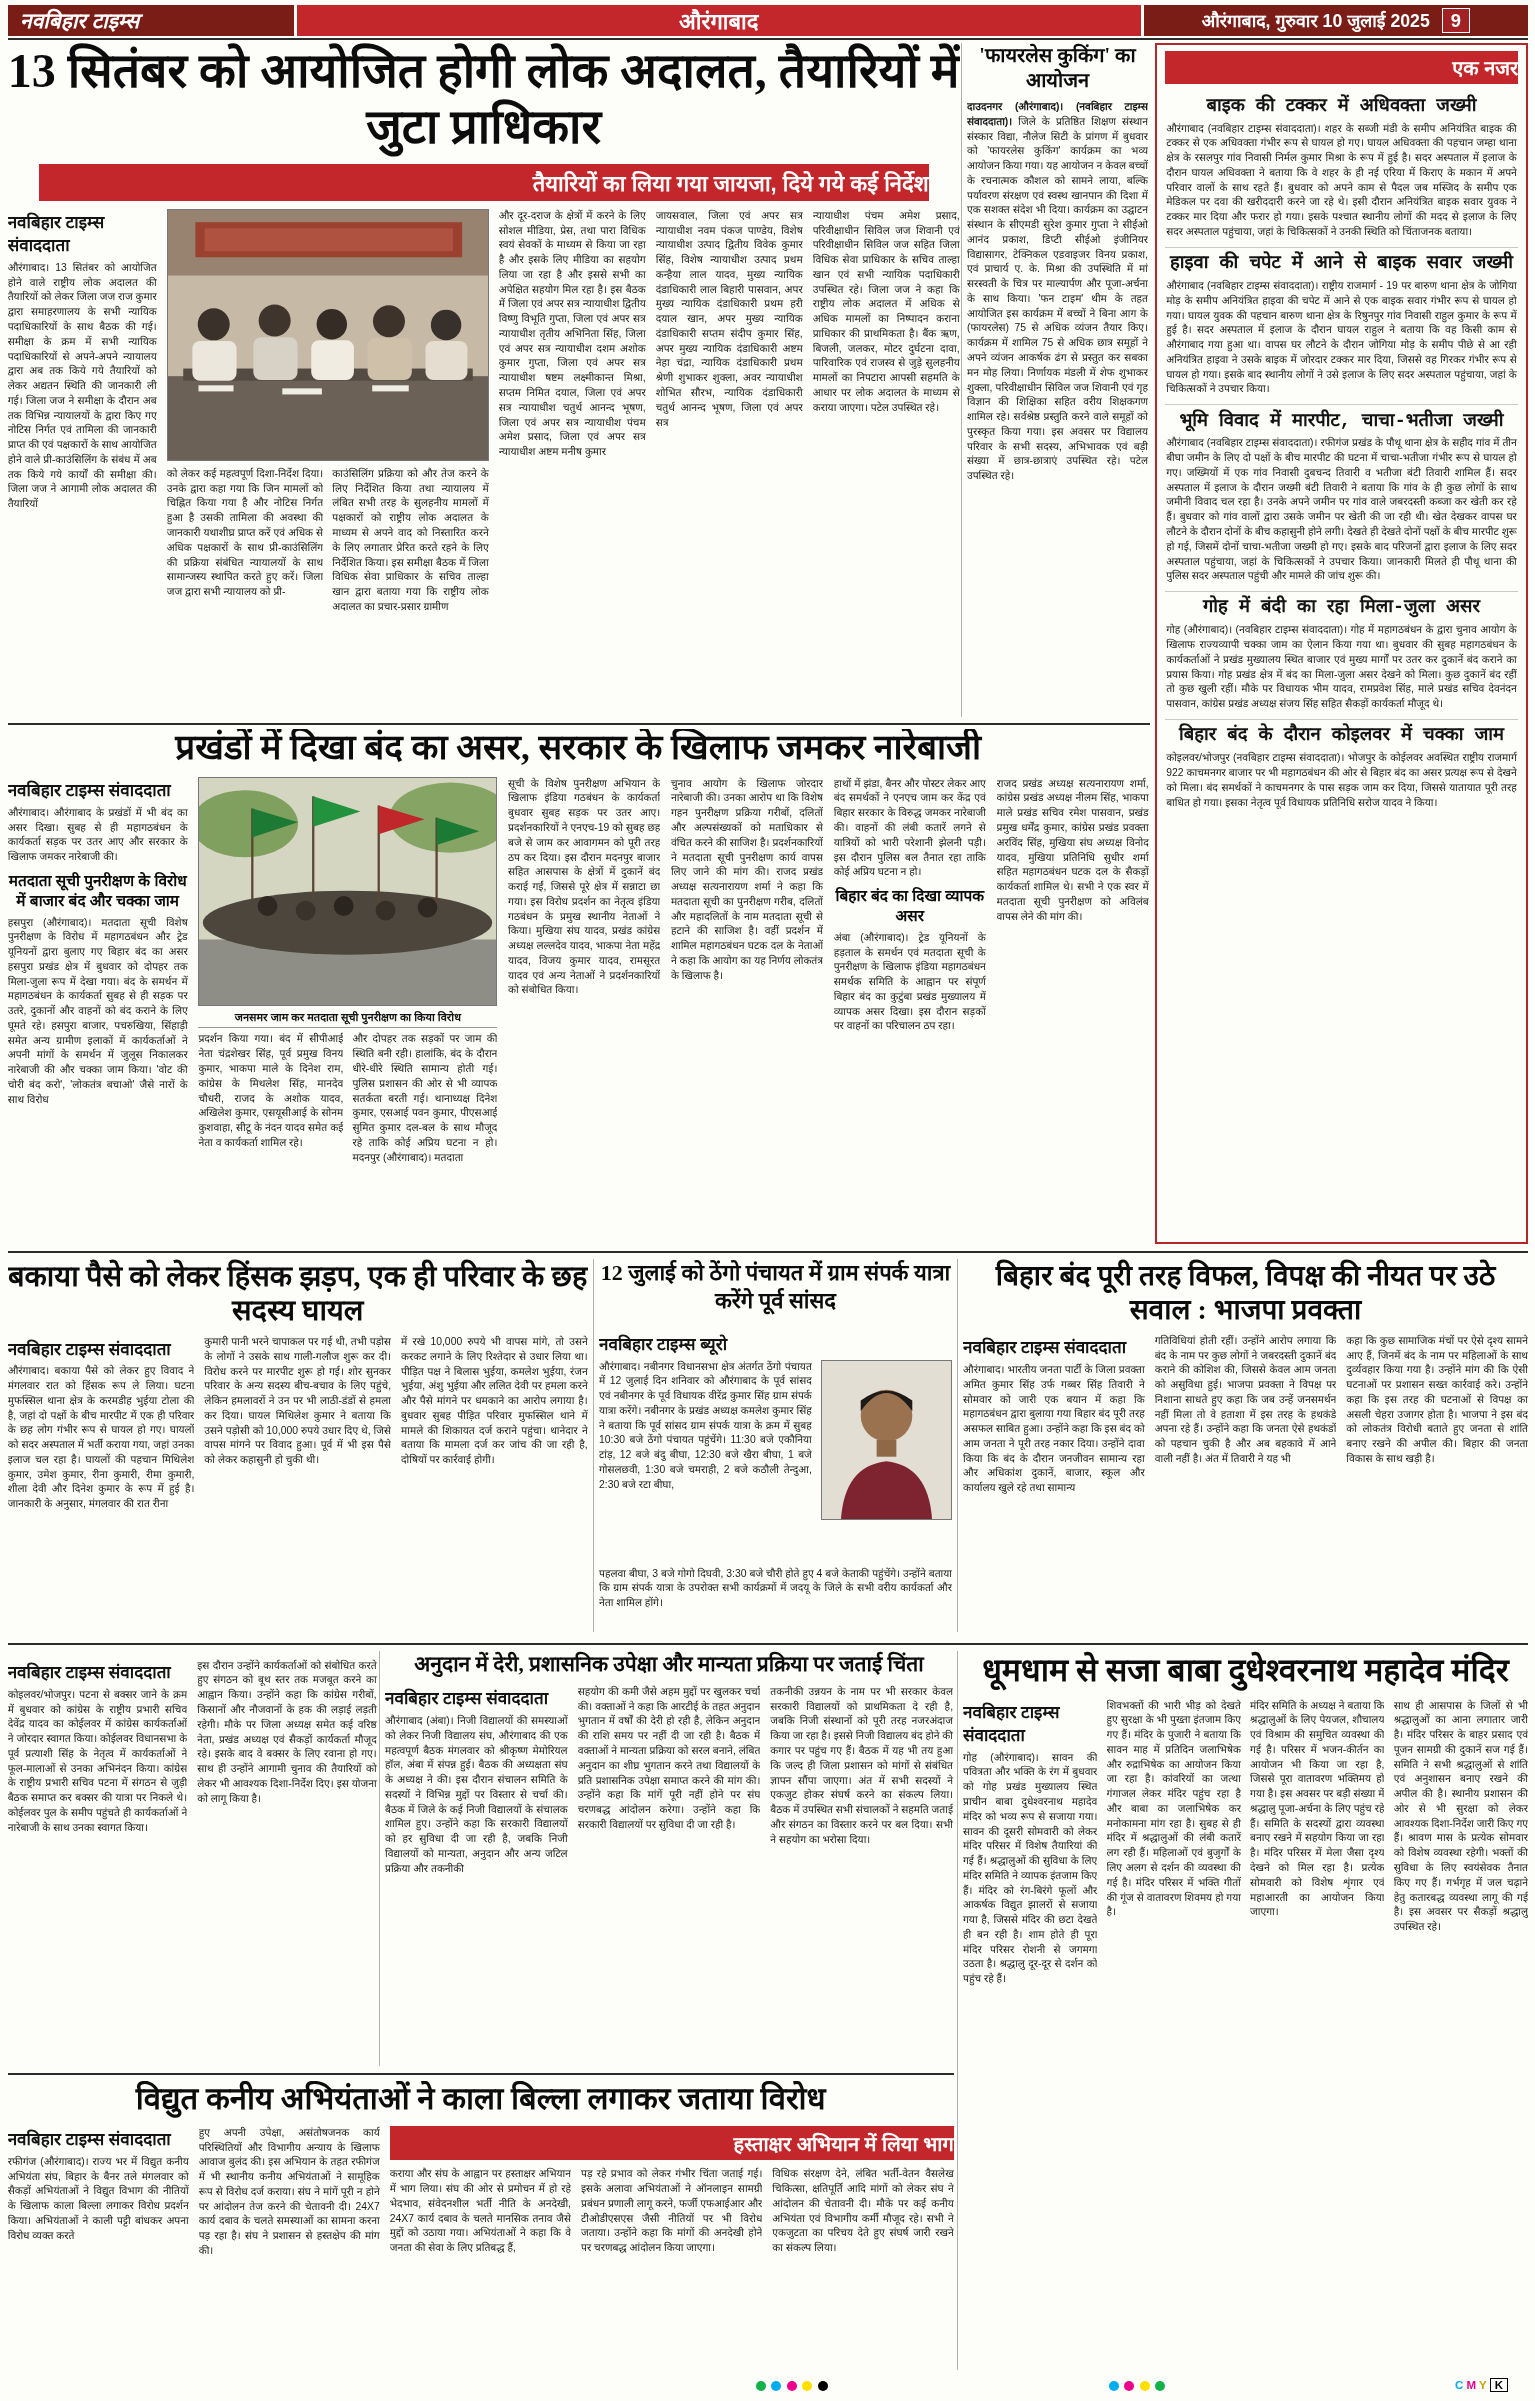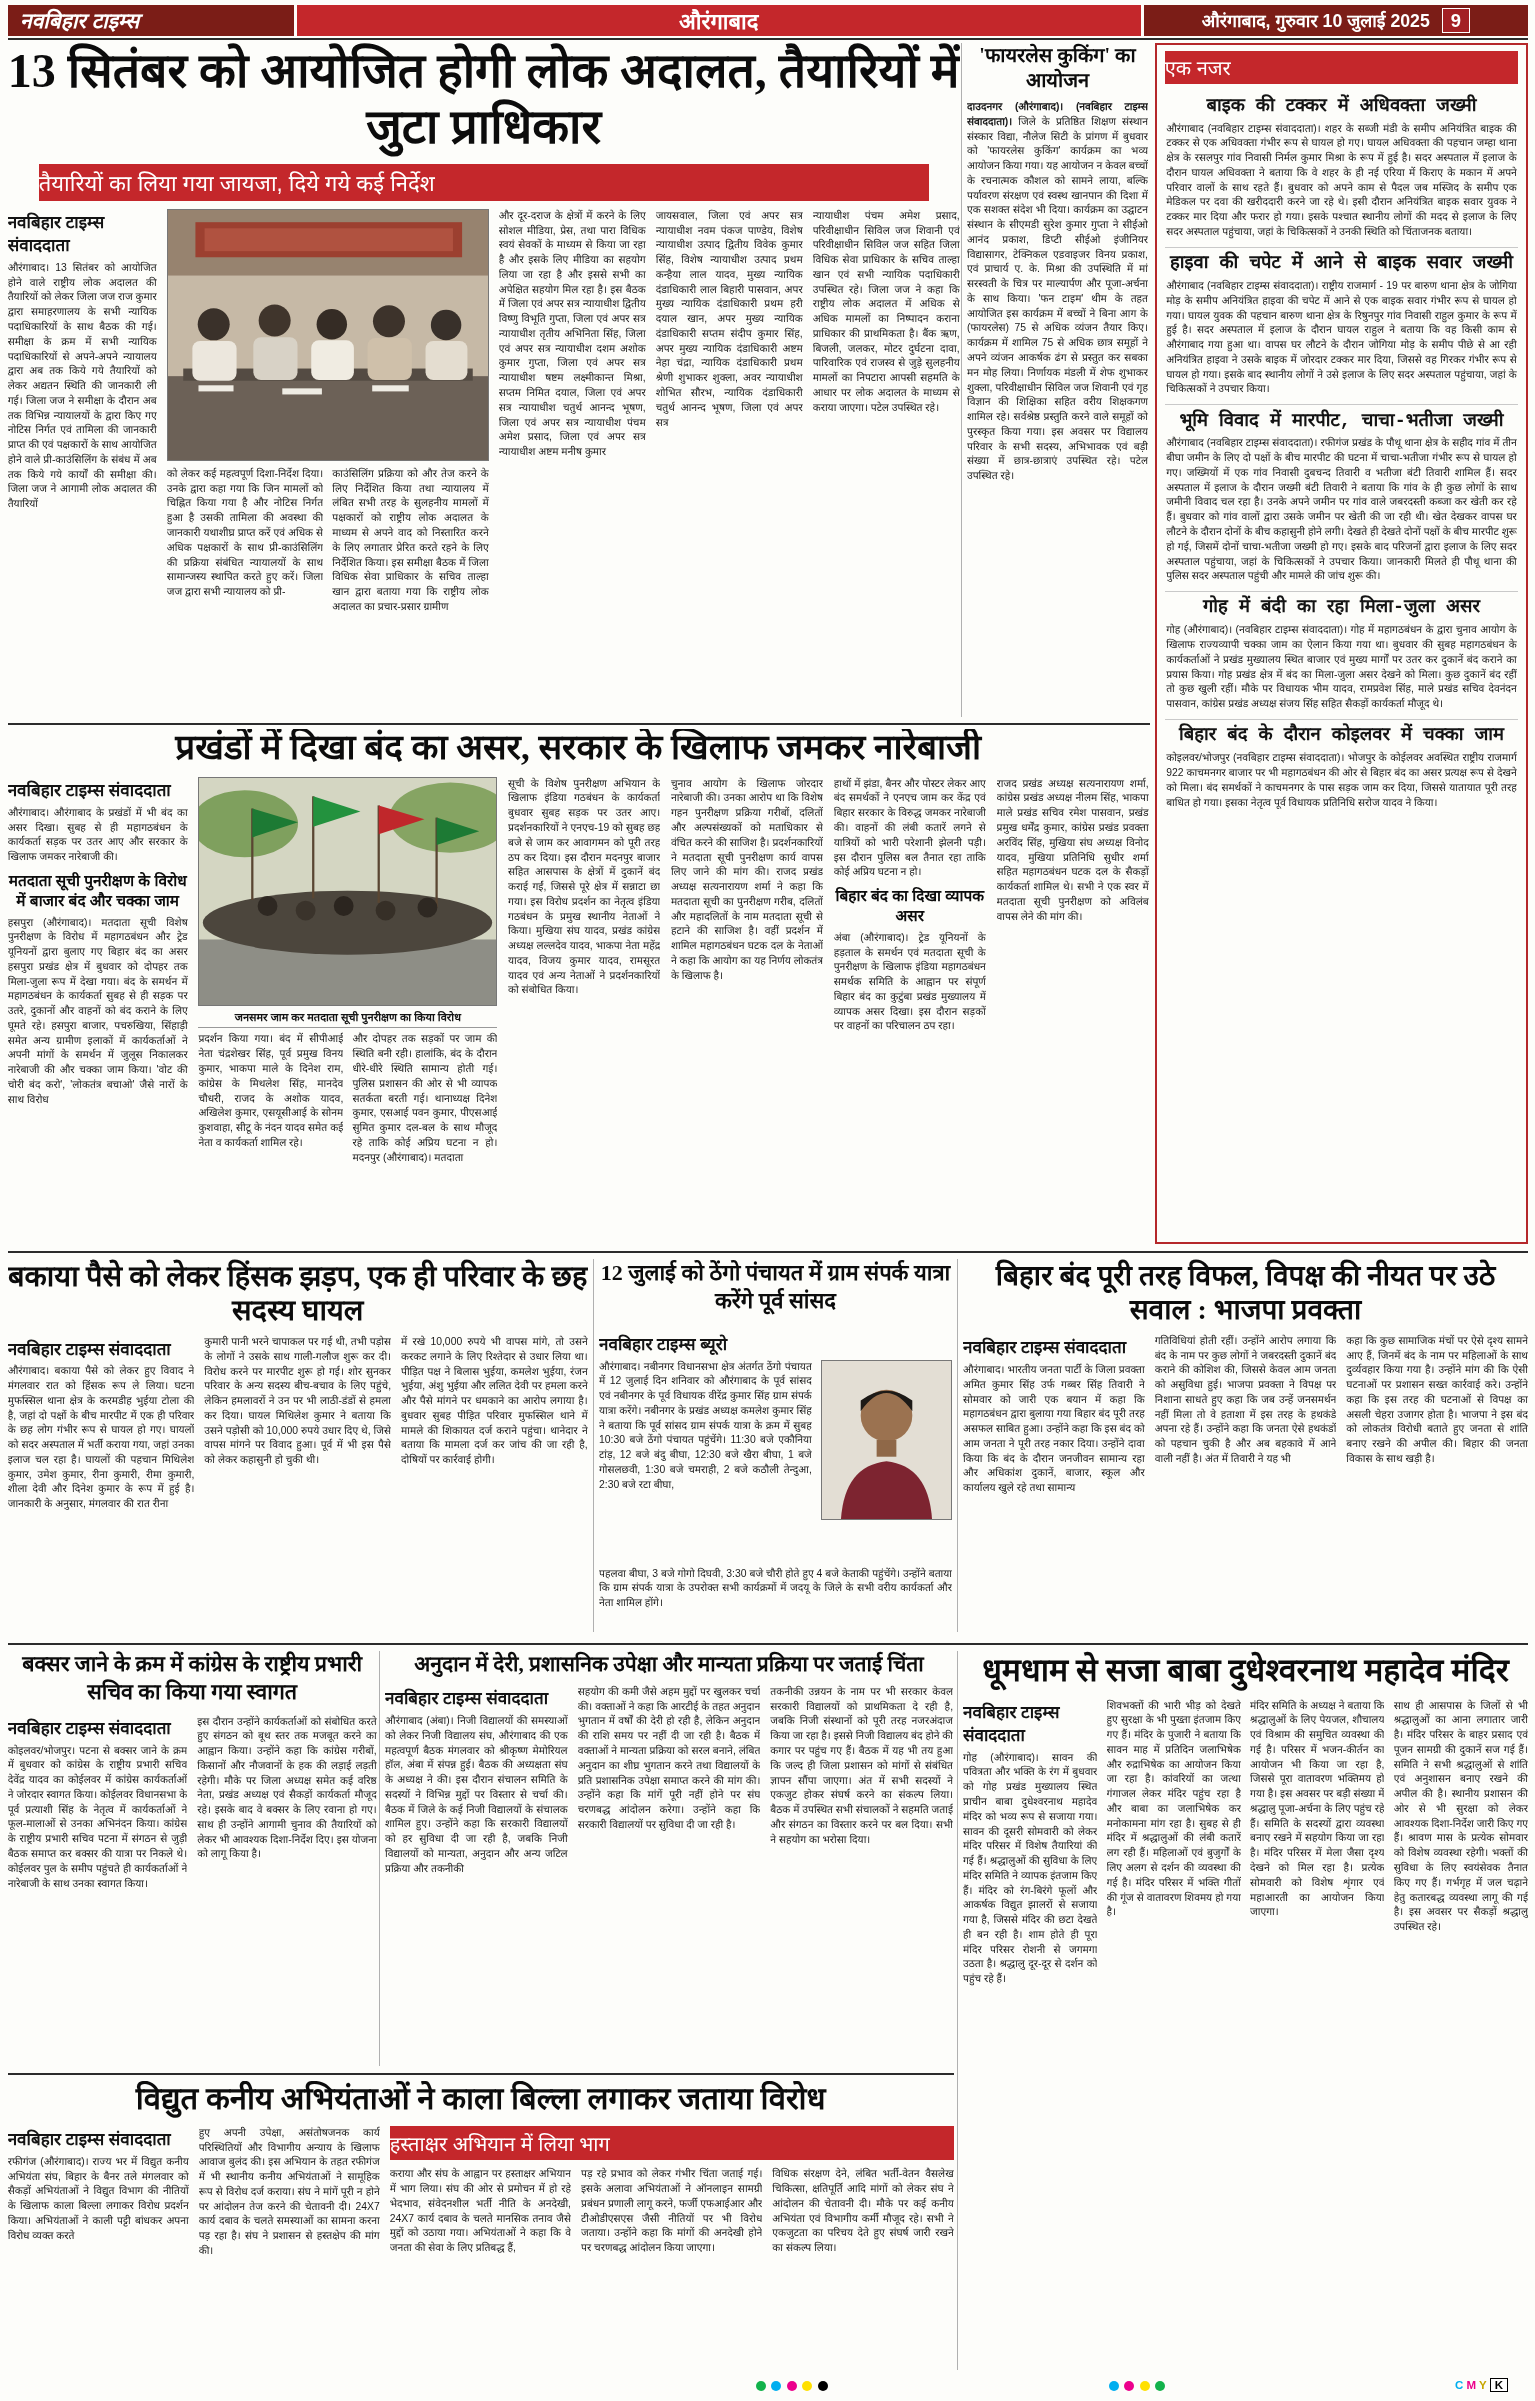--- a/index.html
+++ b/index.html
@@ -11,21 +11,21 @@
   .masthead{left:7.7px;top:4.6px;width:1520px;height:31px;display:flex;align-items:stretch}
   .mh-name{width:286px;background:#7b1d17;color:#fff;font-weight:bold;font-style:italic;font-size:21px;display:flex;align-items:center;padding-left:12.3px}
   .mh-edition{flex:1;background:#c4272b;color:#fff;font-weight:bold;font-size:22px;display:flex;align-items:center;justify-content:center;margin:0 3.1px}
   .mh-right{width:384px;background:#7b1d17;color:#fff;display:flex;align-items:center;justify-content:center;gap:12.3px;font-weight:bold;font-size:17.7px}
   .pagenum{background:#a32024;border:1.5px solid #fff;padding:0 7.7px;font-size:18.4px;line-height:23px}
   
   .hrule{position:absolute;background:#2c2c2c;height:1.5px}
   .vrule{position:absolute;background:#b0b0b0;width:0.8px}
   
   .headline{font-weight:bold;color:#0c0c0c;text-align:center;font-family:"Liberation Serif","DejaVu Serif",serif}
-  .strip{background:#c4272b;color:#fff;font-weight:normal;text-align:left}
+  .strip{background:#c4272b;color:#fff;font-weight:bold;text-align:right}
   .byline{font-weight:bold;text-align:left;font-size:17px;margin:1.5px 0 4.6px}
   .body{text-align:justify;font-size:10.4px;line-height:1.42;overflow:hidden;color:#1a1a1a}
   .bold{font-weight:bold}
   .colwrap{overflow:hidden;display:flex;flex-direction:column}
   .subhead2{font-weight:bold;font-size:15.4px;line-height:1.3;text-align:center;margin:6.1px 0 4.6px;color:#0c0c0c}
   .caption{font-weight:bold;font-size:11px;text-align:center;padding:3.1px 1.5px;border-bottom:0.8px solid #999;overflow:hidden}
   .photo{border:0.8px solid #777;overflow:hidden;background:#cfc8ba}
   .photo svg{display:block;width:100%;height:100%}
   
   .ennbox{border:2.3px solid #b5282a;padding:6.1px 7.7px;overflow:hidden;background:#fdfdfa}
@@ -230,21 +230,20 @@
         <div class="body" style="flex:1">औरंगाबाद। भारतीय जनता पार्टी के जिला प्रवक्ता अमित कुमार सिंह उर्फ गब्बर सिंह तिवारी ने सोमवार को जारी एक बयान में कहा कि महागठबंधन द्वारा बुलाया गया बिहार बंद पूरी तरह असफल साबित हुआ। उन्होंने कहा कि इस बंद को आम जनता ने पूरी तरह नकार दिया। उन्होंने दावा किया कि बंद के दौरान जनजीवन सामान्य रहा और अधिकांश दुकानें, बाजार, स्कूल और कार्यालय खुले रहे तथा सामान्य</div>
       </div>
       <div class="body" style="flex:1">गतिविधियां होती रहीं। उन्होंने आरोप लगाया कि बंद के नाम पर कुछ लोगों ने जबरदस्ती दुकानें बंद कराने की कोशिश की, जिससे केवल आम जनता को असुविधा हुई। भाजपा प्रवक्ता ने विपक्ष पर निशाना साधते हुए कहा कि जब उन्हें जनसमर्थन नहीं मिला तो वे हताशा में इस तरह के हथकंडे अपना रहे हैं। उन्होंने कहा कि जनता ऐसे हथकंडों को पहचान चुकी है और अब बहकावे में आने वाली नहीं है। अंत में तिवारी ने यह भी</div>
       <div class="body" style="flex:1">कहा कि कुछ सामाजिक मंचों पर ऐसे दृश्य सामने आए हैं, जिनमें बंद के नाम पर महिलाओं के साथ दुर्व्यवहार किया गया है। उन्होंने मांग की कि ऐसी घटनाओं पर प्रशासन सख्त कार्रवाई करे। उन्होंने कहा कि इस तरह की घटनाओं से विपक्ष का असली चेहरा उजागर होता है। भाजपा ने इस बंद को लोकतंत्र विरोधी बताते हुए जनता से शांति बनाए रखने की अपील की। बिहार की जनता विकास के साथ खड़ी है।</div>
     </div>
   </section>
 
   <div class="hrule" style="left:7.7px;top:1643px;width:1520px"></div>
 
   <section class="abs" style="left:7.7px;top:1651px;width:369px;height:418px;overflow:hidden">
-    <h2 class="headline" style="font-size:21.5px;line-height:1.3">बक्सर जाने के क्रम में कांग्रेस के राष्ट्रीय प्रभारी सचिव का किया गया स्वागत</h2>
     <div style="display:flex;gap:10px;margin-top:7.7px;height:307px;overflow:hidden">
       <div class="colwrap" style="flex:1">
         <div class="byline">नवबिहार टाइम्स संवाददाता</div>
         <div class="body" style="flex:1">कोइलवर/भोजपुर। पटना से बक्सर जाने के क्रम में बुधवार को कांग्रेस के राष्ट्रीय प्रभारी सचिव देवेंद्र यादव का कोईलवर में कांग्रेस कार्यकर्ताओं ने जोरदार स्वागत किया। कोईलवर विधानसभा के पूर्व प्रत्याशी सिंह के नेतृत्व में कार्यकर्ताओं ने फूल-मालाओं से उनका अभिनंदन किया। कांग्रेस के राष्ट्रीय प्रभारी सचिव पटना में संगठन से जुड़ी बैठक समाप्त कर बक्सर की यात्रा पर निकले थे। कोईलवर पुल के समीप पहुंचते ही कार्यकर्ताओं ने नारेबाजी के साथ उनका स्वागत किया।</div>
       </div>
       <div class="body" style="flex:1">इस दौरान उन्होंने कार्यकर्ताओं को संबोधित करते हुए संगठन को बूथ स्तर तक मजबूत करने का आह्वान किया। उन्होंने कहा कि कांग्रेस गरीबों, किसानों और नौजवानों के हक की लड़ाई लड़ती रहेगी। मौके पर जिला अध्यक्ष समेत कई वरिष्ठ नेता, प्रखंड अध्यक्ष एवं सैकड़ों कार्यकर्ता मौजूद रहे। इसके बाद वे बक्सर के लिए रवाना हो गए। साथ ही उन्होंने आगामी चुनाव की तैयारियों को लेकर भी आवश्यक दिशा-निर्देश दिए। इस योजना को लागू किया है।</div>
     </div>
   </section>
 
   <div class="vrule" style="left:379px;top:1651px;height:415px"></div>

